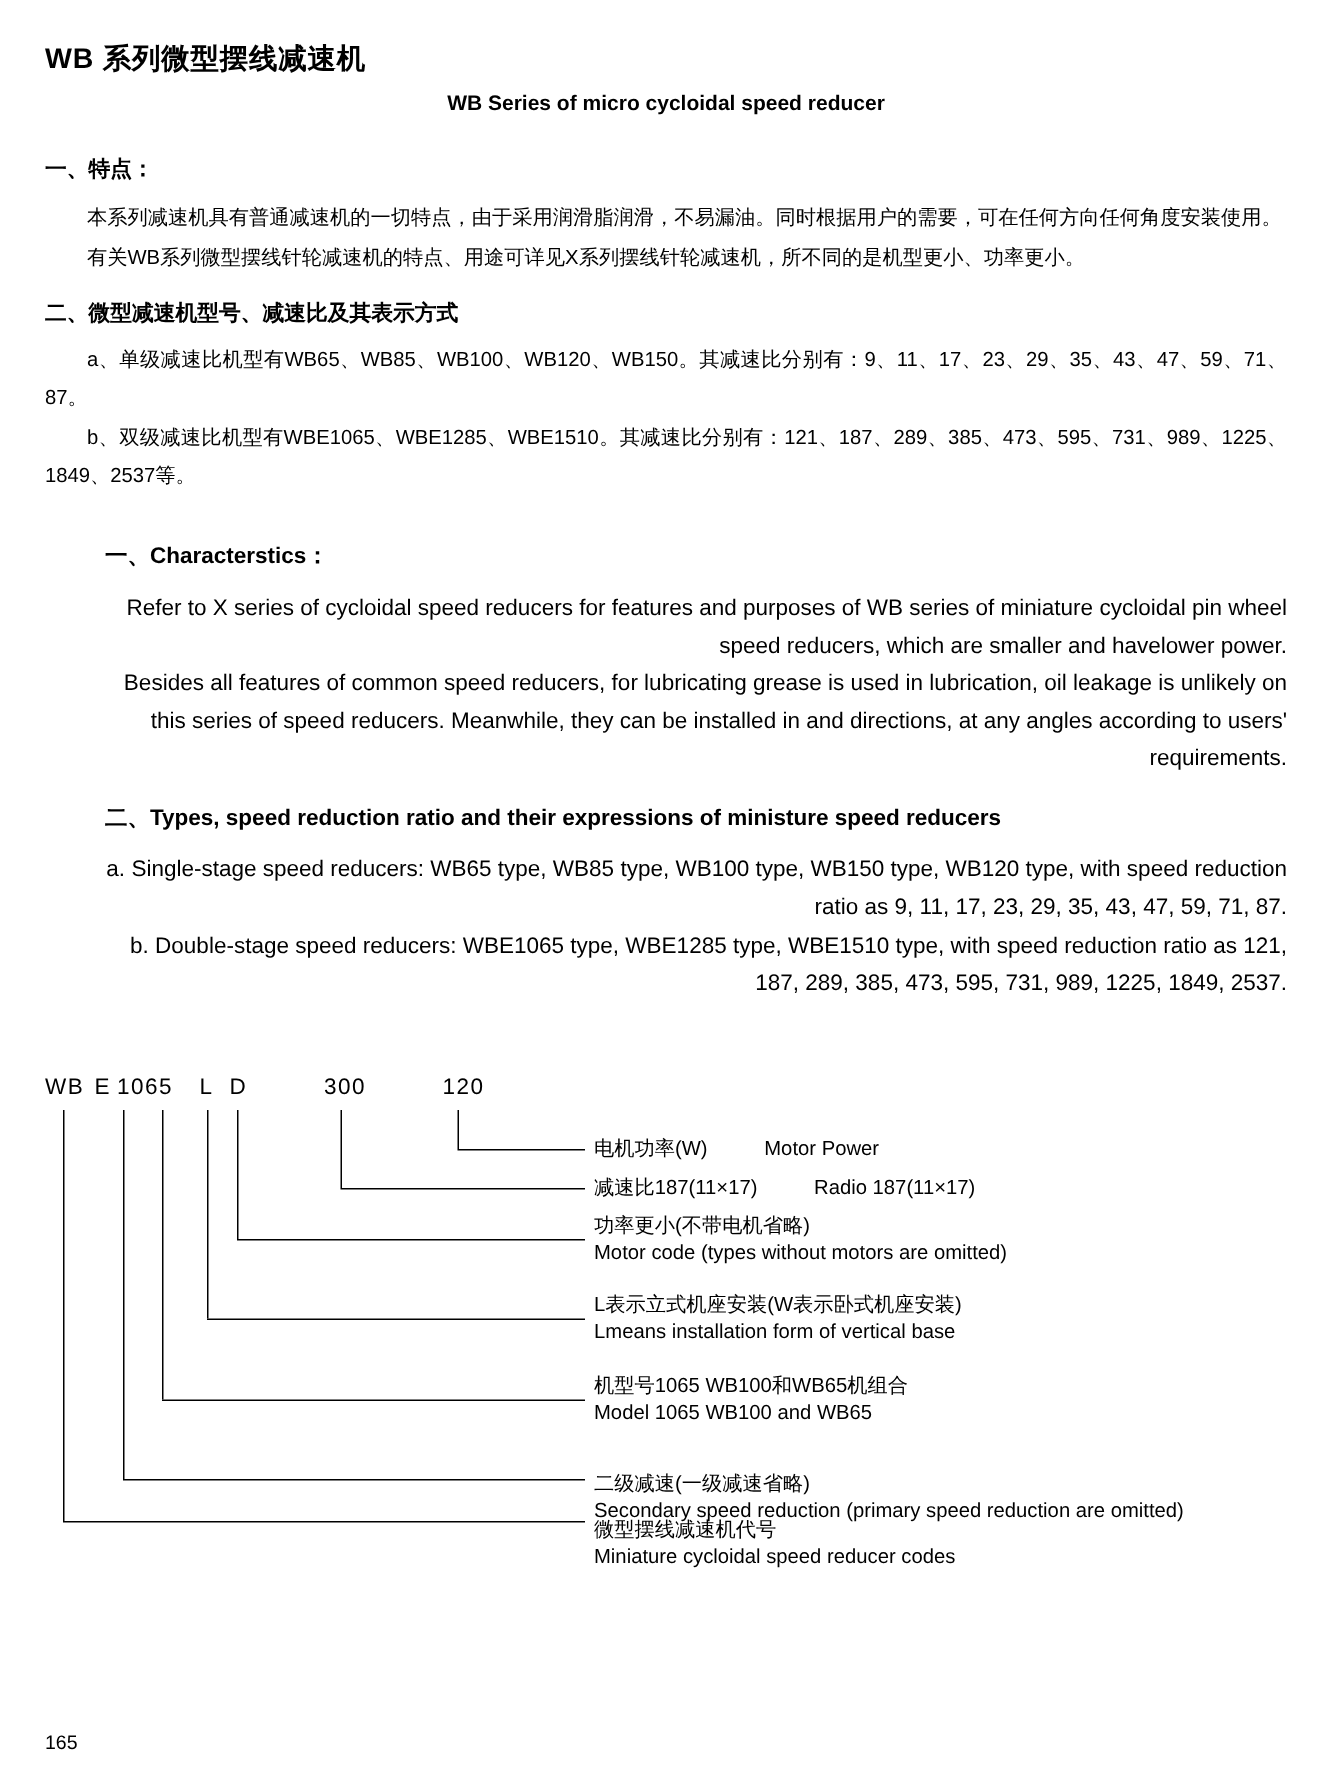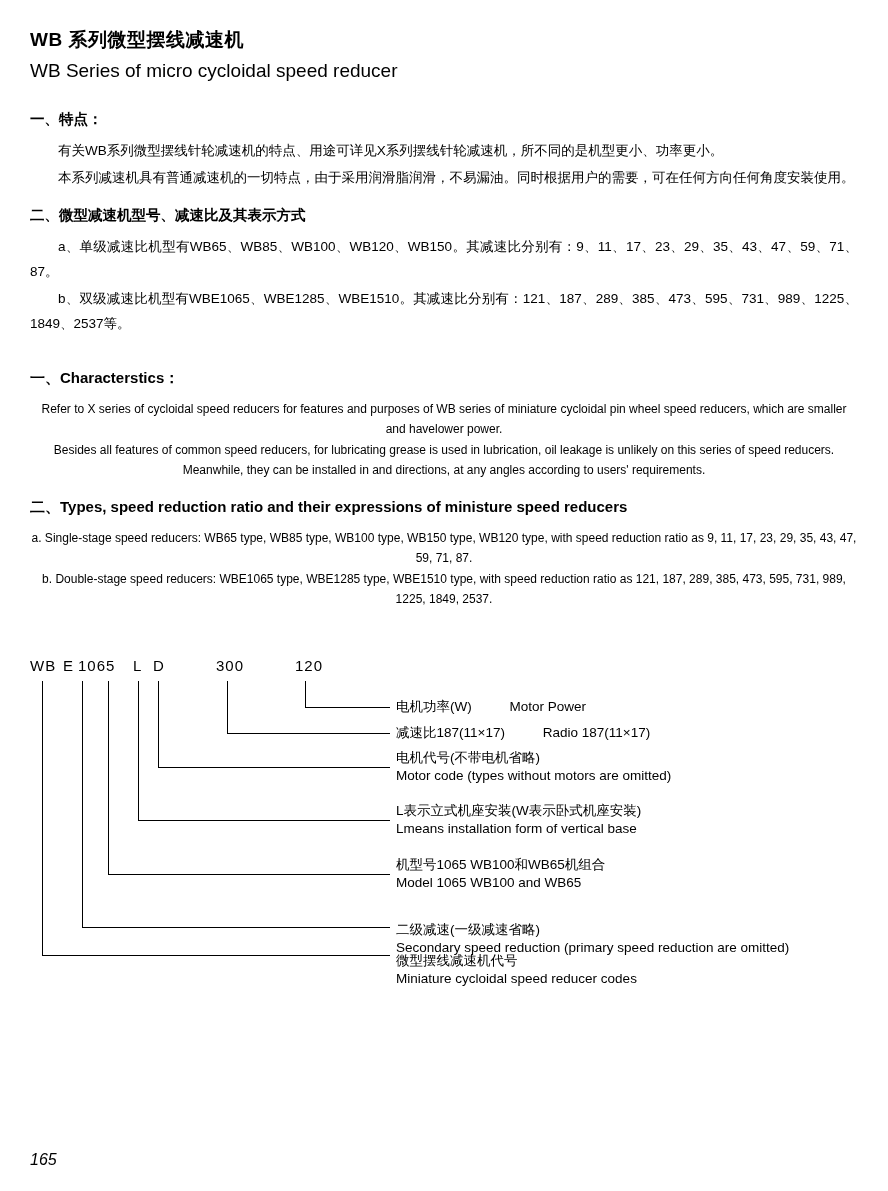--- a/index.html
+++ b/index.html
@@ -23,24 +23,25 @@
     padding: 28px 30px 16px 30px;
   }
   .title-cn {
     font-size: 19px;
     font-weight: bold;
     letter-spacing: 0.5px;
     margin: 0 0 6px 0;
     line-height: 1.3;
   }
   .title-en {
-    font-size: 19px;
-    font-weight: normal;
+    font-size: 14px;
+    font-weight: bold;
     margin: 0 0 26px 0;
     line-height: 1.3;
+    text-align: center;
   }
   .sec-head-cn {
     font-size: 14.5px;
     font-weight: bold;
     margin: 0 0 8px 0;
     line-height: 1.5;
   }
   .para-cn {
     font-size: 13.5px;
     line-height: 1.85;
@@ -54,26 +55,26 @@
     margin-bottom: 14px;
   }
   .gap-1 { height: 16px; }
   .sec-head-en {
     font-size: 15px;
     font-weight: bold;
     margin: 0 0 10px 0;
     line-height: 1.5;
   }
   .para-en {
-    font-size: 12px;
+    font-size: 15px;
     line-height: 1.68;
     margin: 0;
-    text-align: center;
-  }
-  .block-en { margin-bottom: 16px; }
+    text-align: right;
+  }
+  .block-en { margin-bottom: 16px; margin-left: 40px; }
 
   
   .diagram {
     position: relative;
     margin-top: 48px;
     height: 340px;
     width: 828px;
     font-size: 13px;
   }
   .code-row {
@@ -111,36 +112,35 @@
     position: absolute;
     white-space: nowrap;
     font-size: 13.5px;
   }
   .lbl-row .en-inline { margin-left: 34px; }
 
   .page-number {
     position: absolute;
     left: 30px;
     bottom: 22px;
-    font-size: 16px;
-    font-style: italic;
+    font-size: 13px;
   }
 </style>
 </head>
 <body>
 
 <div class="page">
 
   <h1 class="title-cn">WB 系列微型摆线减速机</h1>
   <h1 class="title-en">WB Series of micro cycloidal speed reducer</h1>
 
   <div class="block-cn">
     <div class="sec-head-cn">一、特点：</div>
+    <p class="para-cn indent">本系列减速机具有普通减速机的一切特点，由于采用润滑脂润滑，不易漏油。同时根据用户的需要，可在任何方向任何角度安装使用。</p>
     <p class="para-cn indent">有关WB系列微型摆线针轮减速机的特点、用途可详见X系列摆线针轮减速机，所不同的是机型更小、功率更小。</p>
-    <p class="para-cn indent">本系列减速机具有普通减速机的一切特点，由于采用润滑脂润滑，不易漏油。同时根据用户的需要，可在任何方向任何角度安装使用。</p>
   </div>
 
   <div class="block-cn">
     <div class="sec-head-cn">二、微型减速机型号、减速比及其表示方式</div>
     <p class="para-cn indent">a、单级减速比机型有WB65、WB85、WB100、WB120、WB150。其减速比分别有：9、11、17、23、29、35、43、47、59、71、87。</p>
     <p class="para-cn indent">b、双级减速比机型有WBE1065、WBE1285、WBE1510。其减速比分别有：121、187、289、385、473、595、731、989、1225、1849、2537等。</p>
   </div>
 
   <div class="gap-1"></div>
 
@@ -178,21 +178,21 @@
     <div class="vline" style="left:197px; top:24px; height:52px;"></div>
     <div class="hline" style="left:197px; top:76px; width:163px;"></div>
     <div class="lbl-row" style="left:366px; top:67px;">
       <span>减速比187(11×17)</span>
       <span class="en-inline">Radio 187(11×17)</span>
     </div>
 
     <div class="vline" style="left:128px; top:24px; height:86px;"></div>
     <div class="hline" style="left:128px; top:110px; width:232px;"></div>
     <div class="lbl" style="left:366px; top:92px;">
-      <span class="cn">电机代号(不带电机省略)</span>
+      <span class="cn">功率更小(不带电机省略)</span>
       <span class="en">Motor code (types without motors are omitted)</span>
     </div>
 
     <div class="vline" style="left:108px; top:24px; height:139px;"></div>
     <div class="hline" style="left:108px; top:163px; width:252px;"></div>
     <div class="lbl" style="left:366px; top:145px;">
       <span class="cn">L表示立式机座安装(W表示卧式机座安装)</span>
       <span class="en">Lmeans installation form of vertical base</span>
     </div>
 

